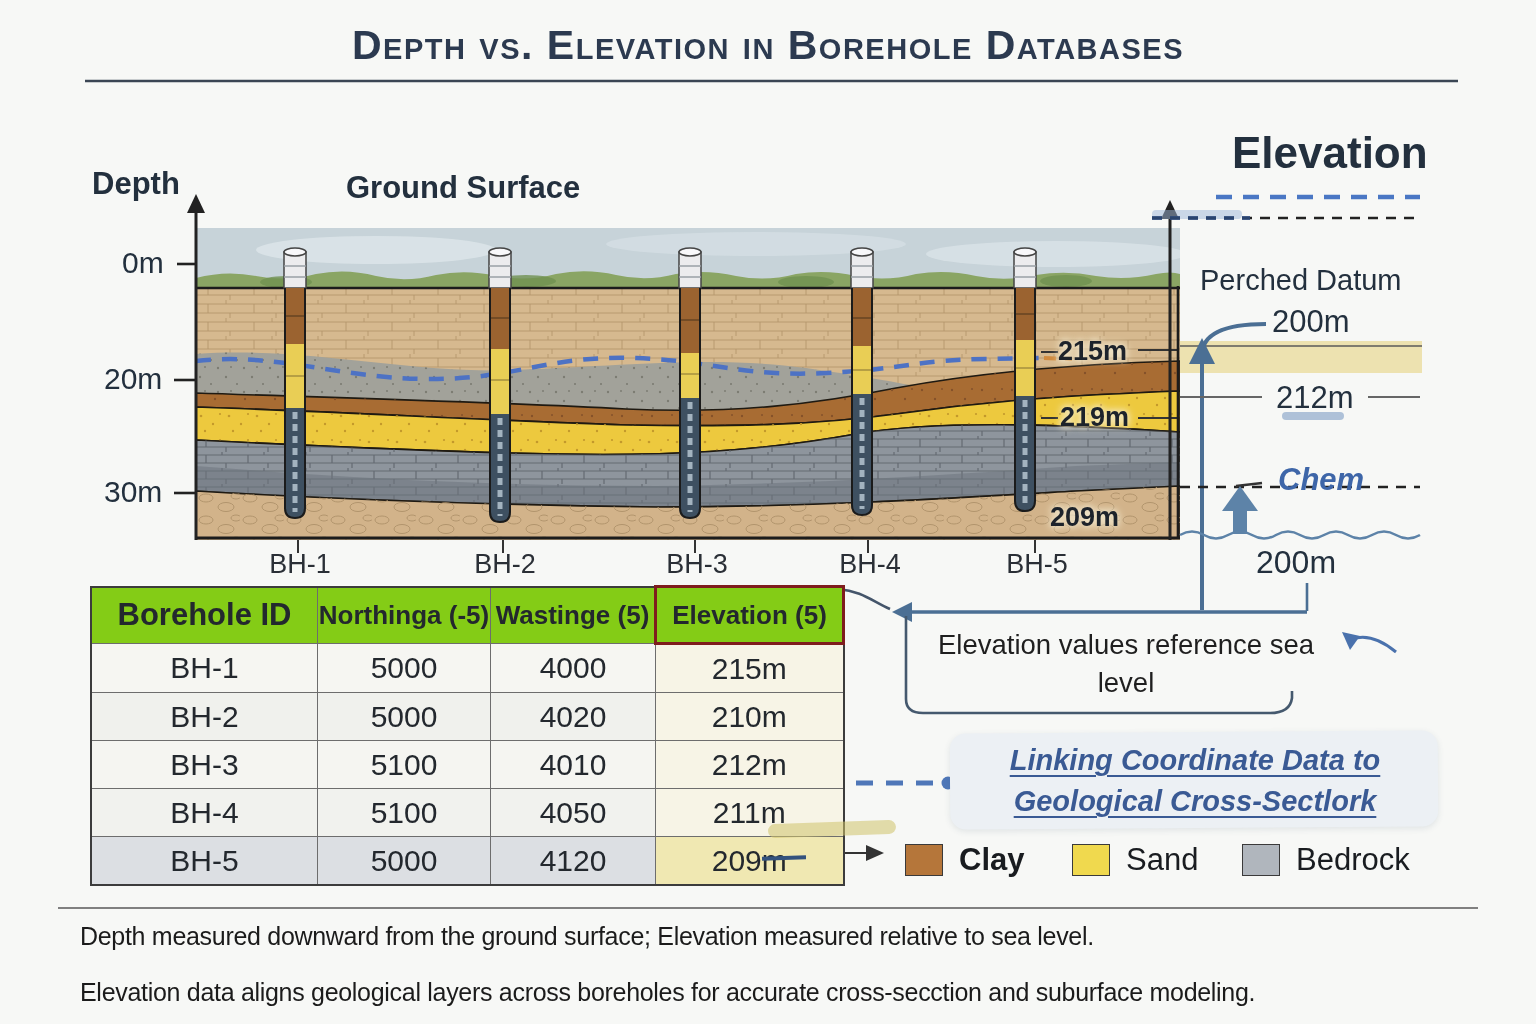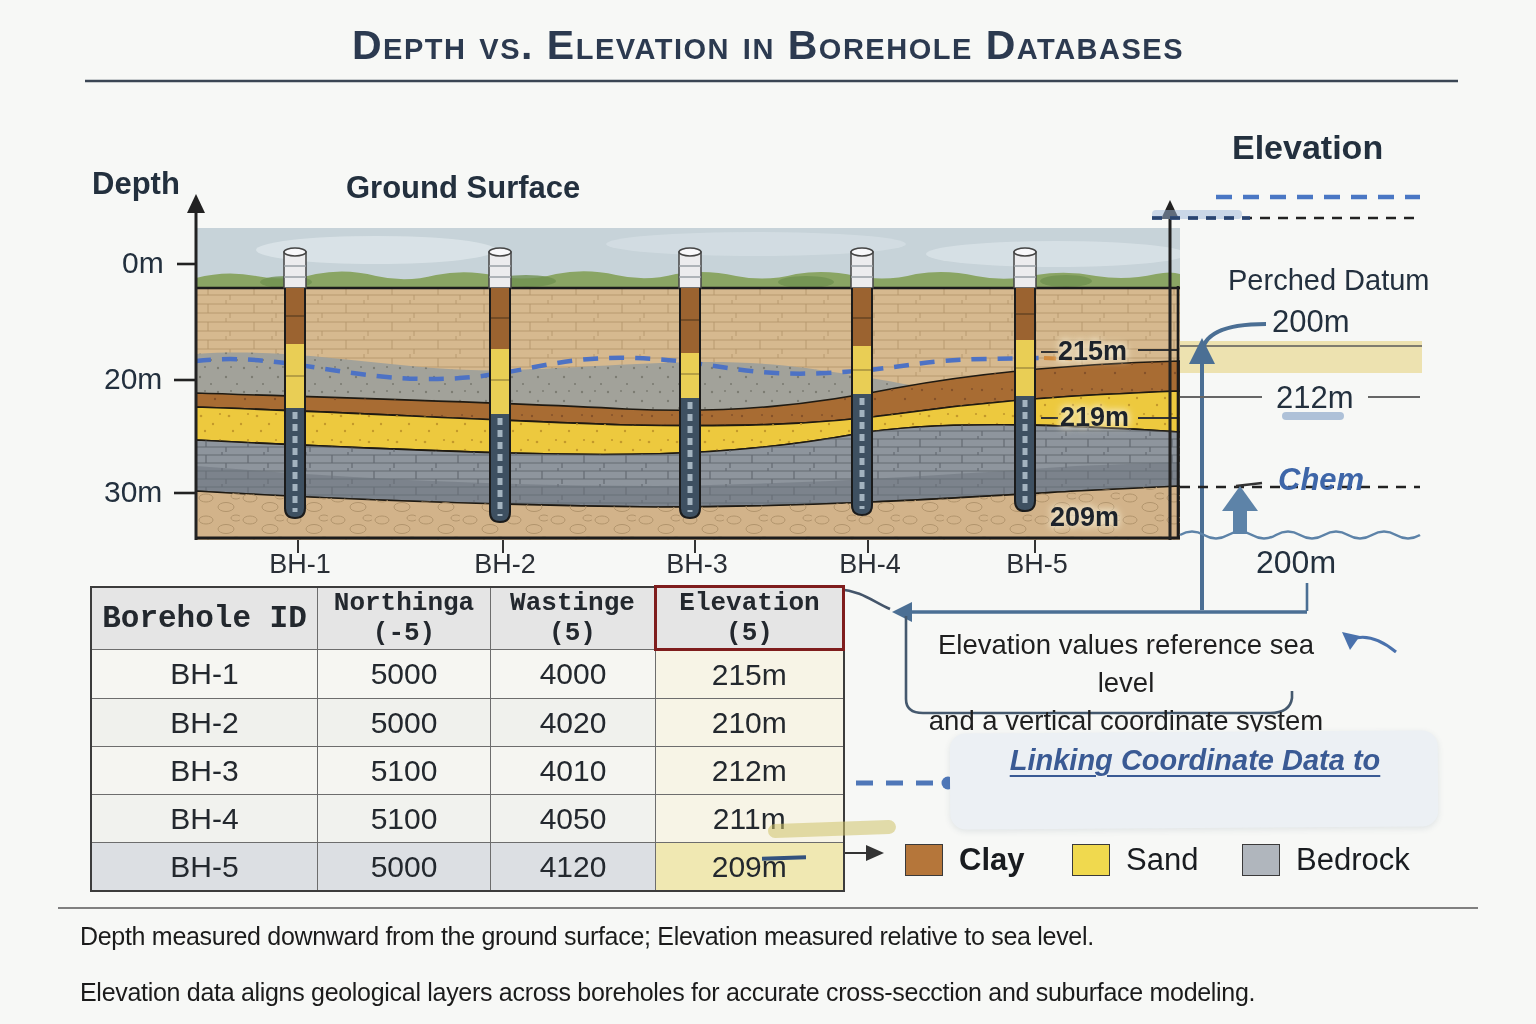--- a/index.html
+++ b/index.html
@@ -5,37 +5,37 @@
   html,body{margin:0;padding:0;}
   body{width:1536px;height:1024px;position:relative;background:#f7f8f6;
        font-family:"Liberation Sans",sans-serif;color:#22282f;overflow:hidden;}
   .abs{position:absolute;}
   
   .title{left:0;top:22px;width:1536px;text-align:center;font-size:41px;font-weight:bold;
          color:#2c3a50;font-variant:small-caps;letter-spacing:1.5px;}
   
   .lbl-depth{left:92px;top:166px;font-size:31px;font-weight:bold;color:#23303e;}
   .lbl-ground{left:346px;top:170px;font-size:31px;font-weight:bold;color:#23303e;}
-  .lbl-elev{left:1232px;top:128px;font-size:34px;font-weight:bold;color:#23303e;}
+  .lbl-elev{left:1232px;top:128px;font-size:44px;font-weight:bold;color:#23303e;}
   .tick{font-size:30px;color:#23303e;}
   .t0{left:122px;top:246px;} .t20{left:104px;top:362px;text-align:center;} .t30{left:104px;top:475px;}
   .bh-label{font-size:27px;color:#2a2f36;width:110px;text-align:center;top:549px;}
   
   .sec-elev{font-size:27px;color:#1d232b;font-weight:bold;text-shadow:0 0 6px #f4ecd2,0 0 10px #f7efd6;}
   .se215{left:1058px;top:336px;} .se219{left:1060px;top:402px;} .se209{left:1050px;top:502px;}
   
-  .lbl-perched{left:1200px;top:264px;font-size:29px;color:#23303e;margin-left:28px;}
+  .lbl-perched{left:1200px;top:264px;font-size:29px;color:#23303e;}
   .lbl-200a{left:1272px;top:304px;font-size:31px;color:#23303e;}
   .lbl-212{left:1276px;top:380px;font-size:31px;color:#23303e;}
   .lbl-chem{left:1278px;top:462px;font-size:31px;color:#3e66a8;font-style:italic;font-weight:bold;}
   .lbl-200b{left:1256px;top:544px;font-size:32px;color:#23303e;}
   
   .tbl{left:90px;top:585px;border-collapse:collapse;background:#fbfbf8;}
   .tbl th,.tbl td{border:1.6px solid #6d6d6d;text-align:center;padding:0;}
-  .tbl th{height:54px;background:#e5e5e5;font-size:26px;font-weight:600;color:#23282e;font-family:Liberation Mono, monospace;}
+  .tbl th{height:54px;background:#84cc16;font-size:26px;font-weight:600;color:#23282e;}
   .tbl th.c0{width:225px;font-size:31px;}
   .tbl th.c1{width:172px;} .tbl th.c2{width:163px;} .tbl th.c3{width:185px;border:3px solid #7f1d1d;}
   .tbl td{height:47px;font-size:30px;color:#23282e;}
   .tbl tr.r0 td{background:#f6f6f2;} .tbl tr.r1 td{background:#f0f1ed;}
   .tbl tr.r2 td{background:#f5f5f1;} .tbl tr.r3 td{background:#f1f2ee;}
   .tbl tr.r4 td{background:#dcdfe3;}
   .tbl td.ecell{background:#f7f4e6 !important;}
   .tbl tr.r4 td.ecell{background:#f0e8b2 !important;}
   .tbl{border:2.5px solid #3c3c3c;}
   .smear{left:768px;top:822px;width:128px;height:14px;background:#cfc36a;opacity:.55;border-radius:8px;transform:rotate(-2deg);}
@@ -341,26 +341,26 @@
       <td>4120</td>
       <td class="ecell">209m</td>
     </tr>
   </tbody>
 </table>
 <div class="abs smear"></div>
 <div class="abs strike209"></div>
 
 <div class="abs note1">
   <div>Elevation values reference sea level</div>
-  <div>and a vertical coordinate system</div>
 </div>
 
 <div class="abs linkpanel"></div>
 <div class="abs linktext">
   <div><span>Linking Coordinate Data to</span></div>
+  <div><span>Geological Cross-Sectlork</span></div>
 </div>
 
 <div class="abs legend-item lg0">
   <div class="sw sw-clay"></div>
   <div class="leg-lbl">Clay</div>
 </div>
 <div class="abs legend-item lg1">
   <div class="sw sw-sand"></div>
   <div class="leg-lbl">Sand</div>
 </div>

